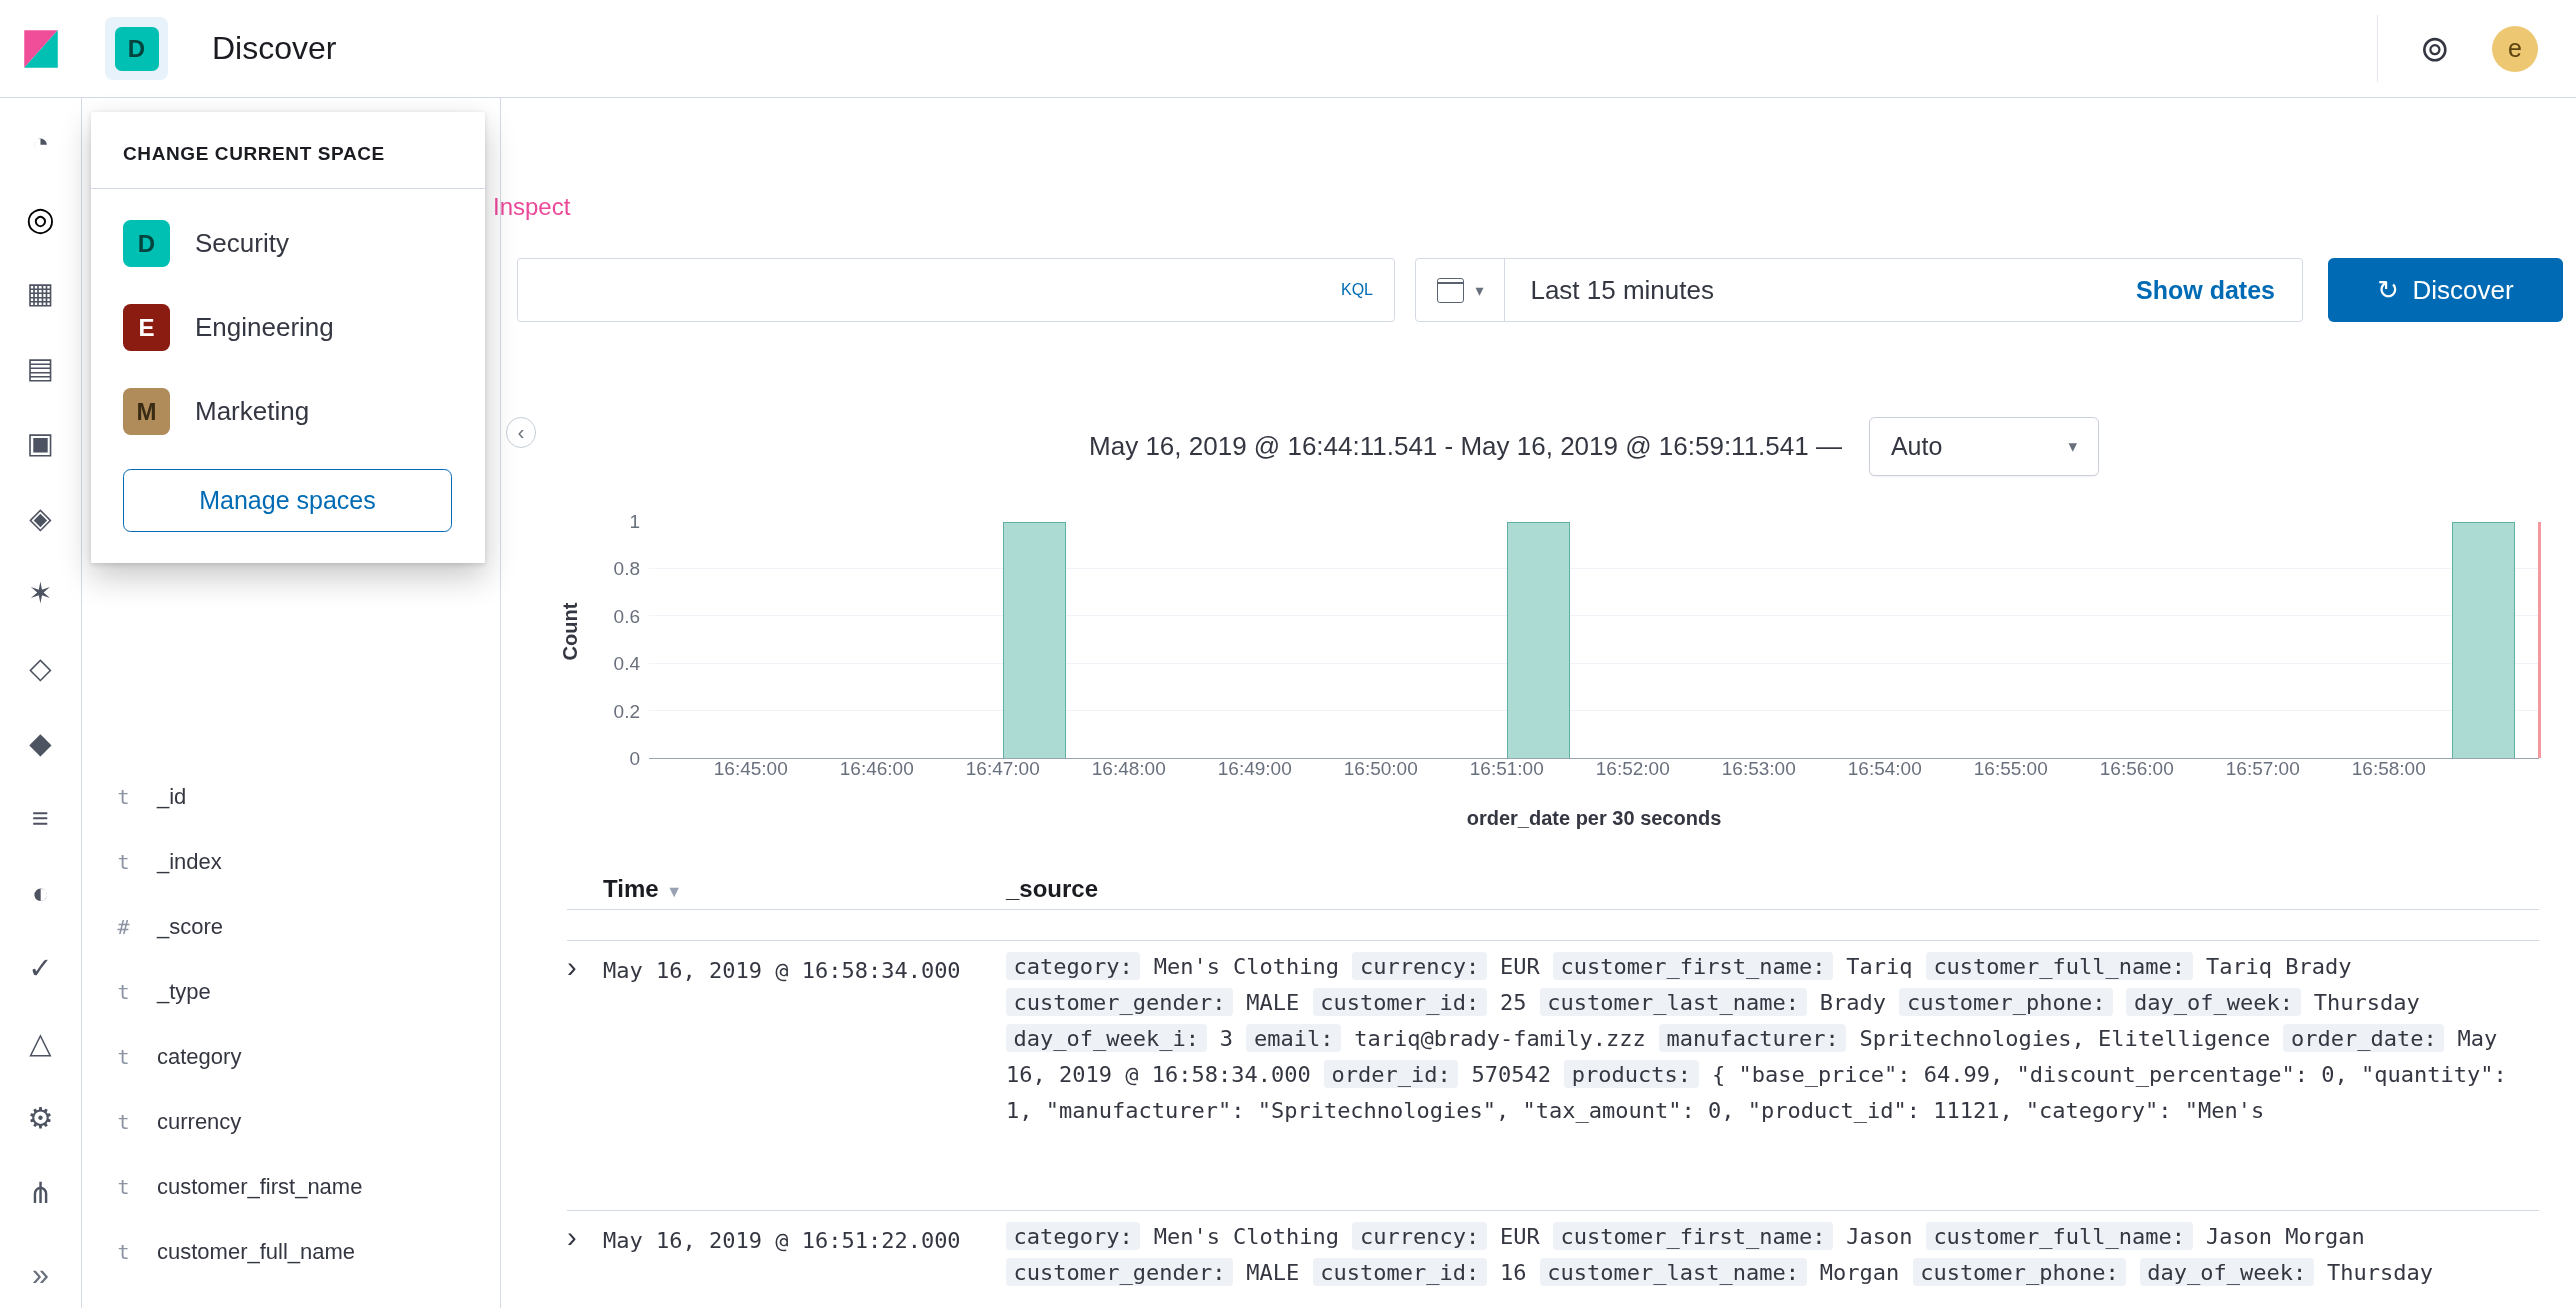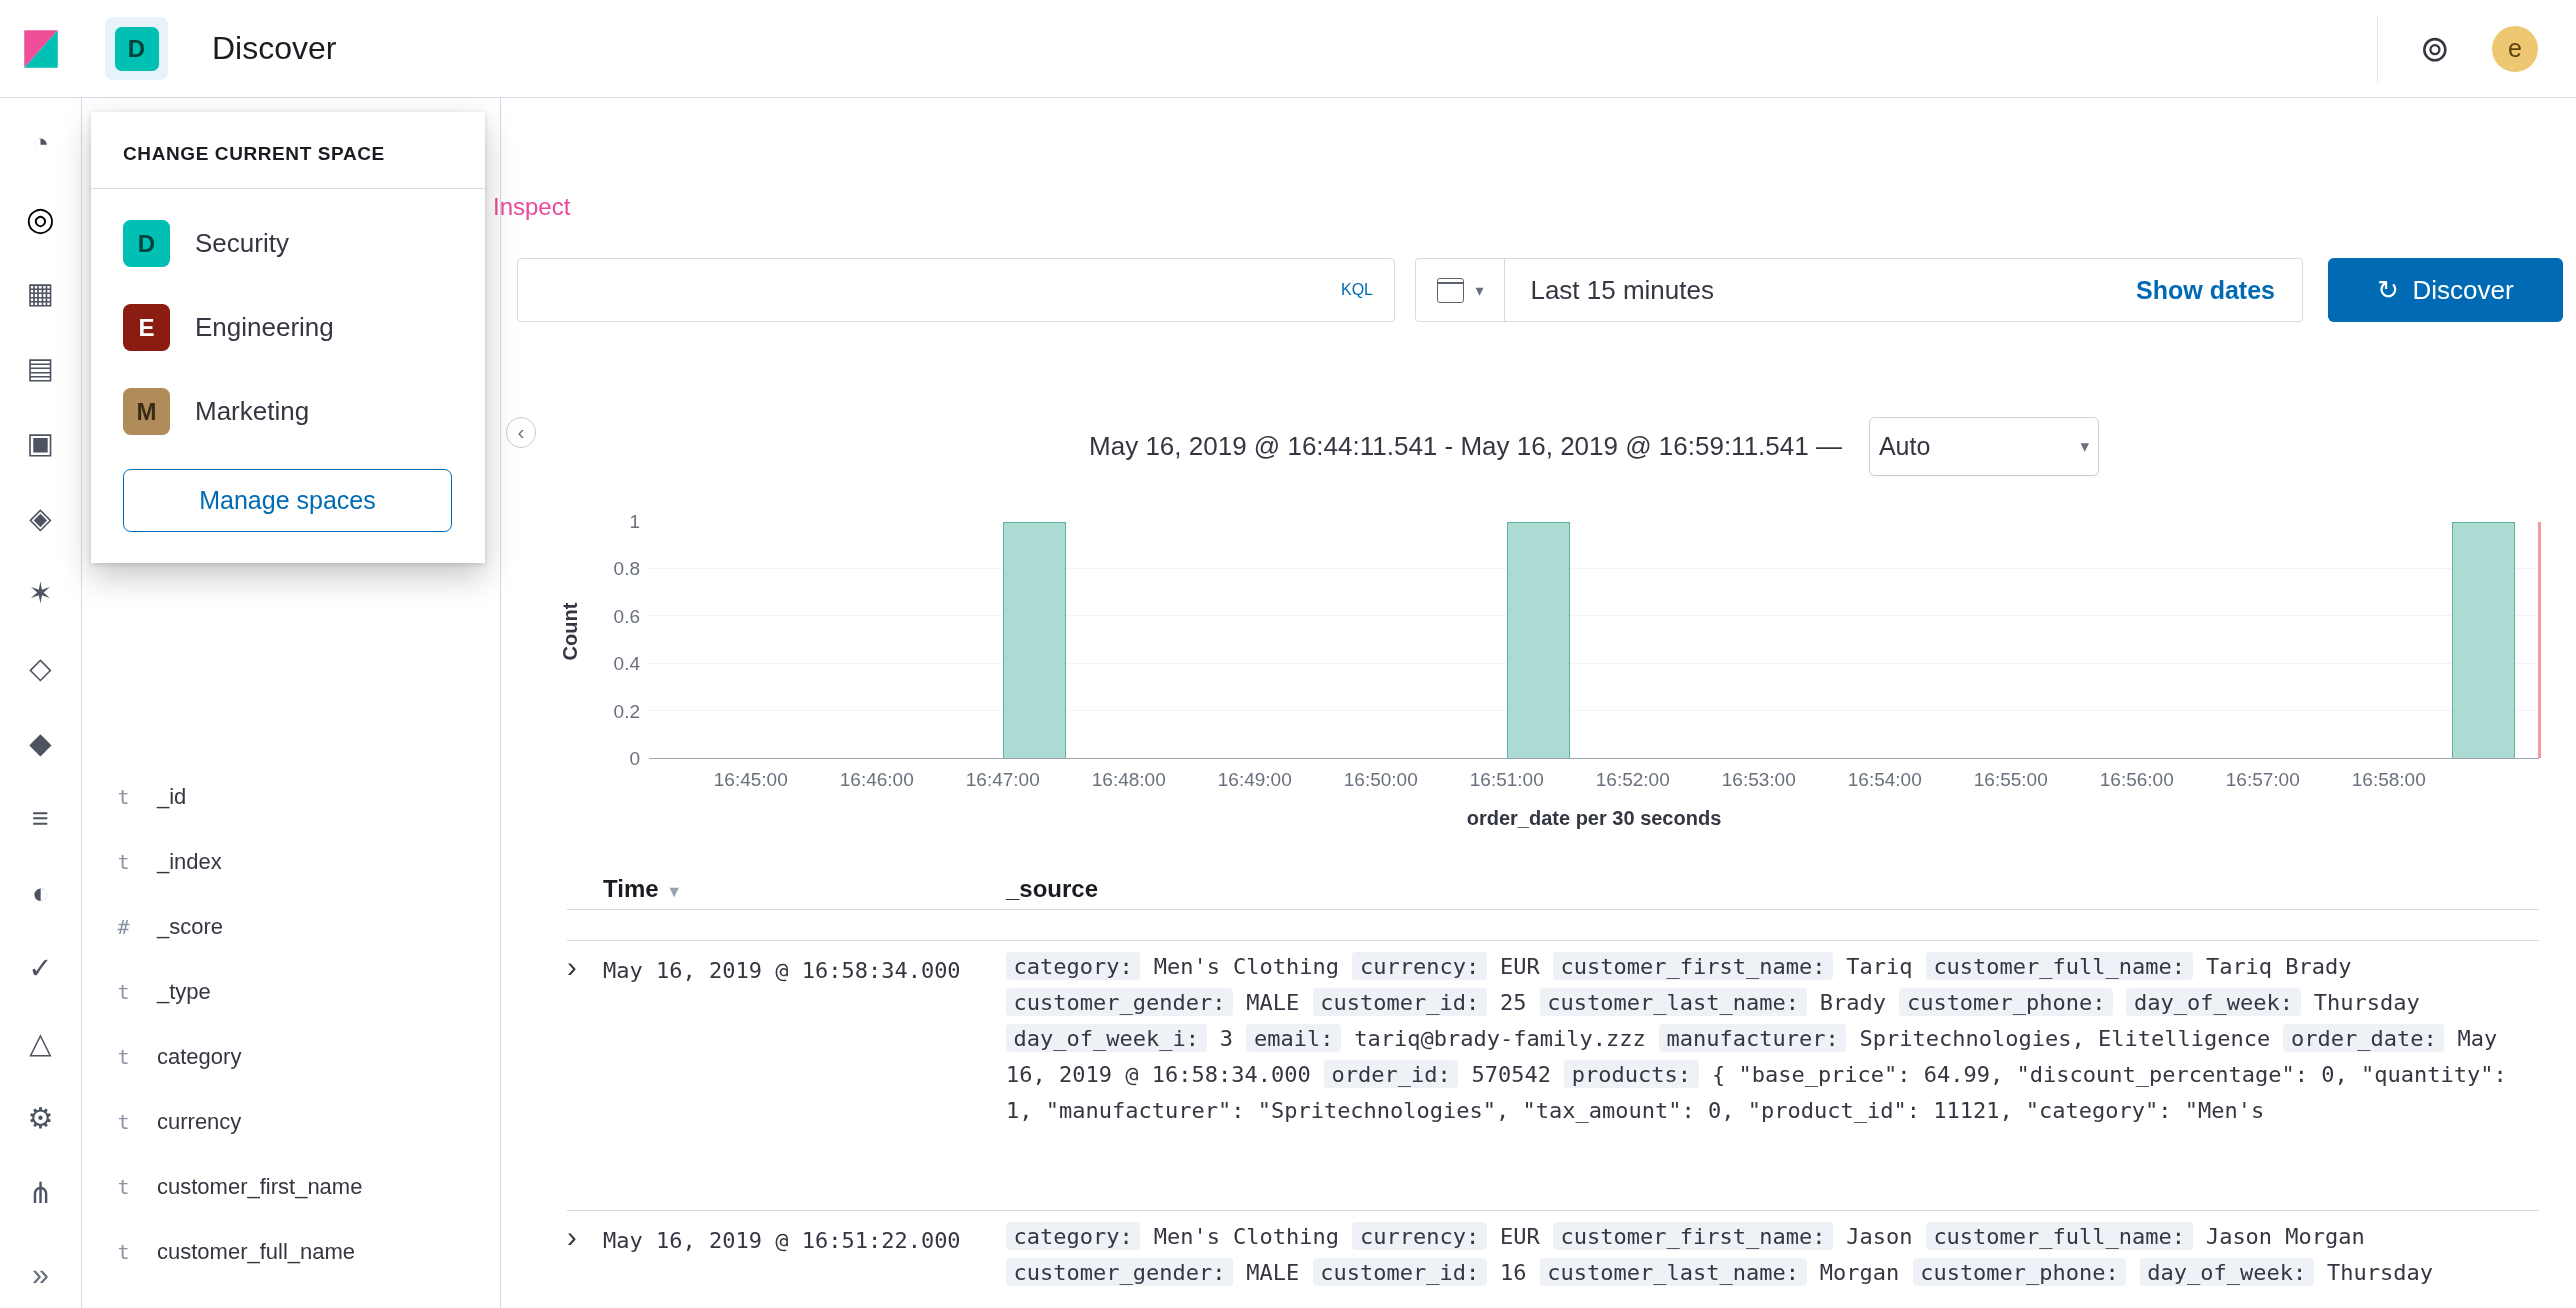--- a/index.html
+++ b/index.html
@@ -69,33 +69,33 @@
 
   
   .main { position:absolute; left:501px; top:364px; right:0; bottom:0; background:#fff; }
   .back-toggle { position:absolute; left:4.8px; top:53px; width:30.5px; height:30.5px; border-radius:50%;
     border:1px solid #C6CDD7; background:#fff; color:#69707D; font-size:21px; display:flex;
     align-items:center; justify-content:center; cursor:pointer; }
   .chart-head { position:absolute; left:148px; top:53px; width:1890px; display:flex;
     align-items:center; justify-content:center; gap:27px; }
   .chart-title { font-size:26px; color:#343741; }
   .interval-select { width:230px; height:59px; border:1px solid #C9CFDB; border-radius:5.7px; background:#fff;
-    display:flex; align-items:center; justify-content:space-between; padding:0 9px; font-size:25px;
+    display:flex; align-items:center; justify-content:space-between; padding:0 21px; font-size:25px;
     color:#343741; cursor:pointer; box-shadow:0 1px 1.9px rgba(0,0,0,.06); }
   .sel-chev { font-size:17px; color:#69707D; }
   .count-label { position:absolute; left:17px; top:256px; width:105px; text-align:center;
     transform:rotate(-90deg); font-size:20px; font-weight:bold; color:#343741; }
   .ylabels { position:absolute; left:53px; top:158px; width:86px; height:237px; }
   .ytick { position:absolute; right:0; font-size:19px; color:#69707D; transform:translateY(50%); }
   .plot { position:absolute; left:148px; top:158px; width:1890px; height:237px;
     border-bottom:1.9px solid #9AA5B1; }
   .gridline { position:absolute; left:0; right:0; height:1px; background:#F0F3F7; }
   .bar { position:absolute; bottom:0; background:#ABDBD3; border:1.9px solid #5FB0A1; border-bottom:none; }
   .now-line { position:absolute; top:0; bottom:0; width:2.9px; background:#F598A0; }
-  .xticks { position:absolute; left:148px; top:405px; width:1890px; height:27px;text-decoration:underline; }
+  .xticks { position:absolute; left:148px; top:394px; width:1890px; height:27px;text-decoration:underline; }
   .xtick { position:absolute; transform:translateX(-50%); font-size:19px; color:#69707D; white-space:nowrap; }
   .xlabel { position:absolute; left:148px; top:443px; width:1890px; text-align:center;
     font-size:20px; font-weight:bold; color:#343741; }
 
   
   .dtable { position:absolute; left:66px; top:504px; width:1972px; }
   .thead { display:grid; grid-template-columns:36px 403px 1fr; height:42px; align-items:center;
     border-bottom:1px solid #D3DAE6; font-weight:bold; font-size:24px; color:#1A1C21; }
   .sort-caret { font-size:16px; color:#98A2B3; margin-left:7.6px; }
   .tbody { margin-top:30px; }

